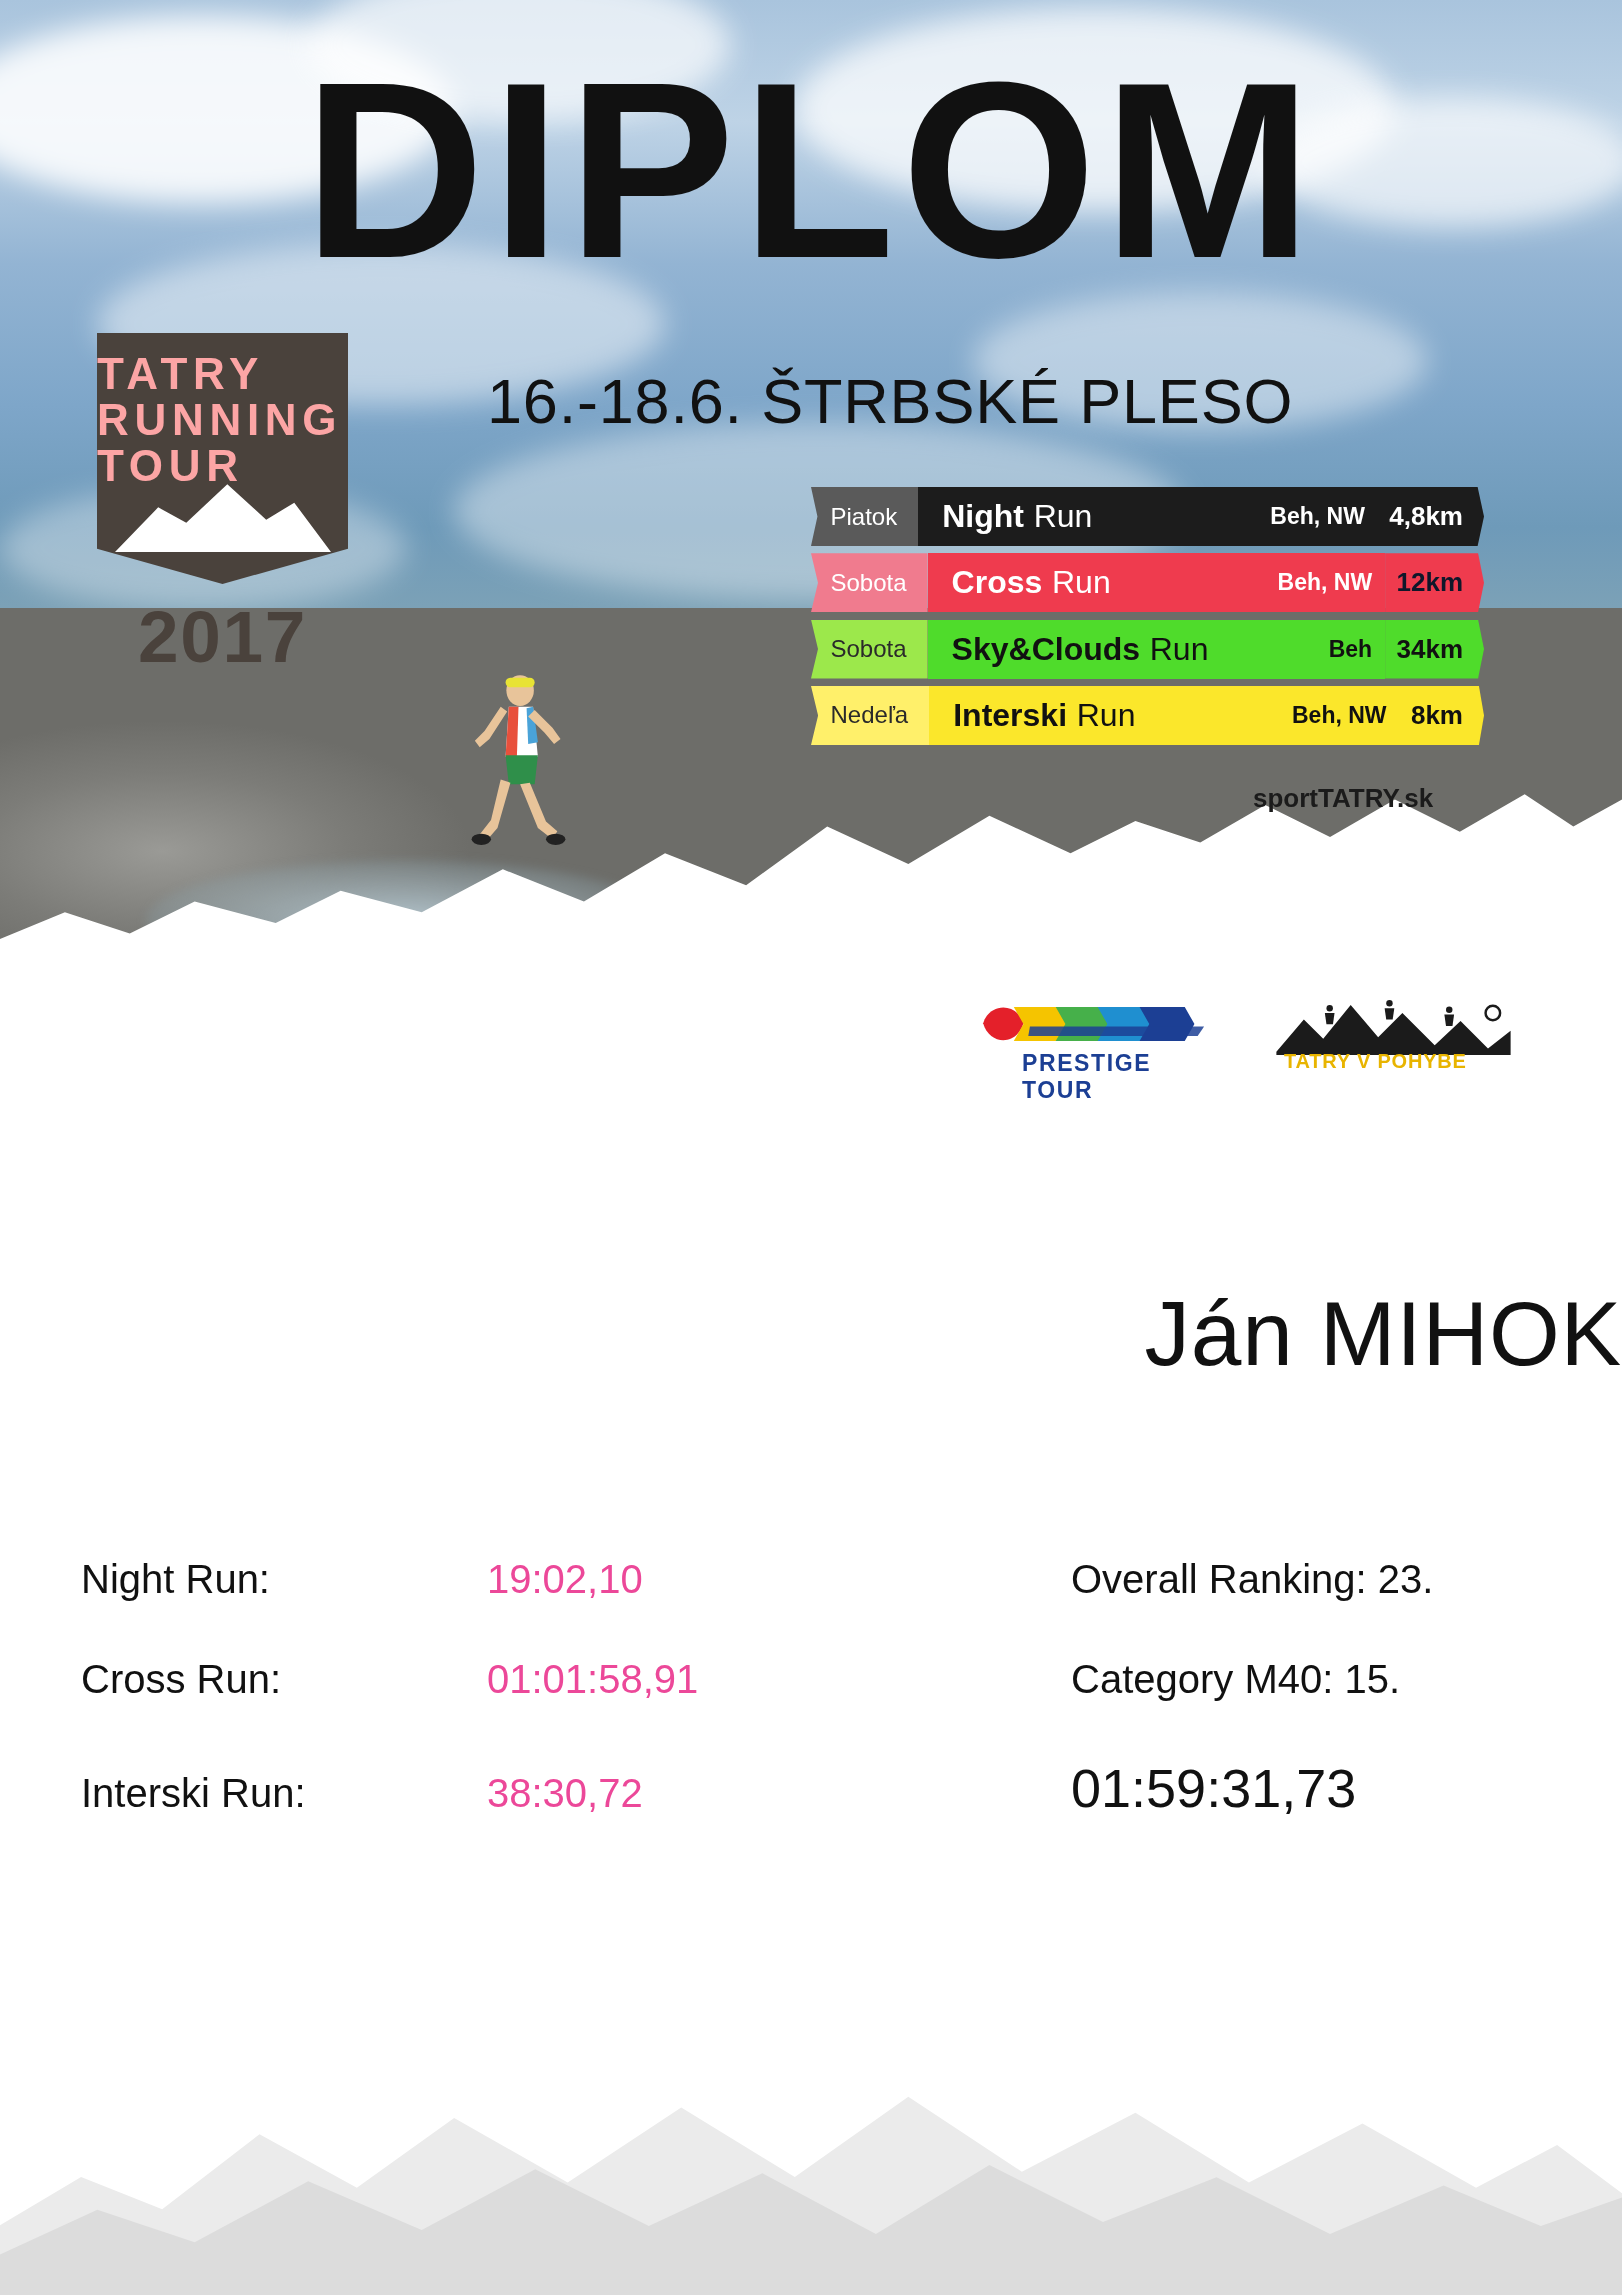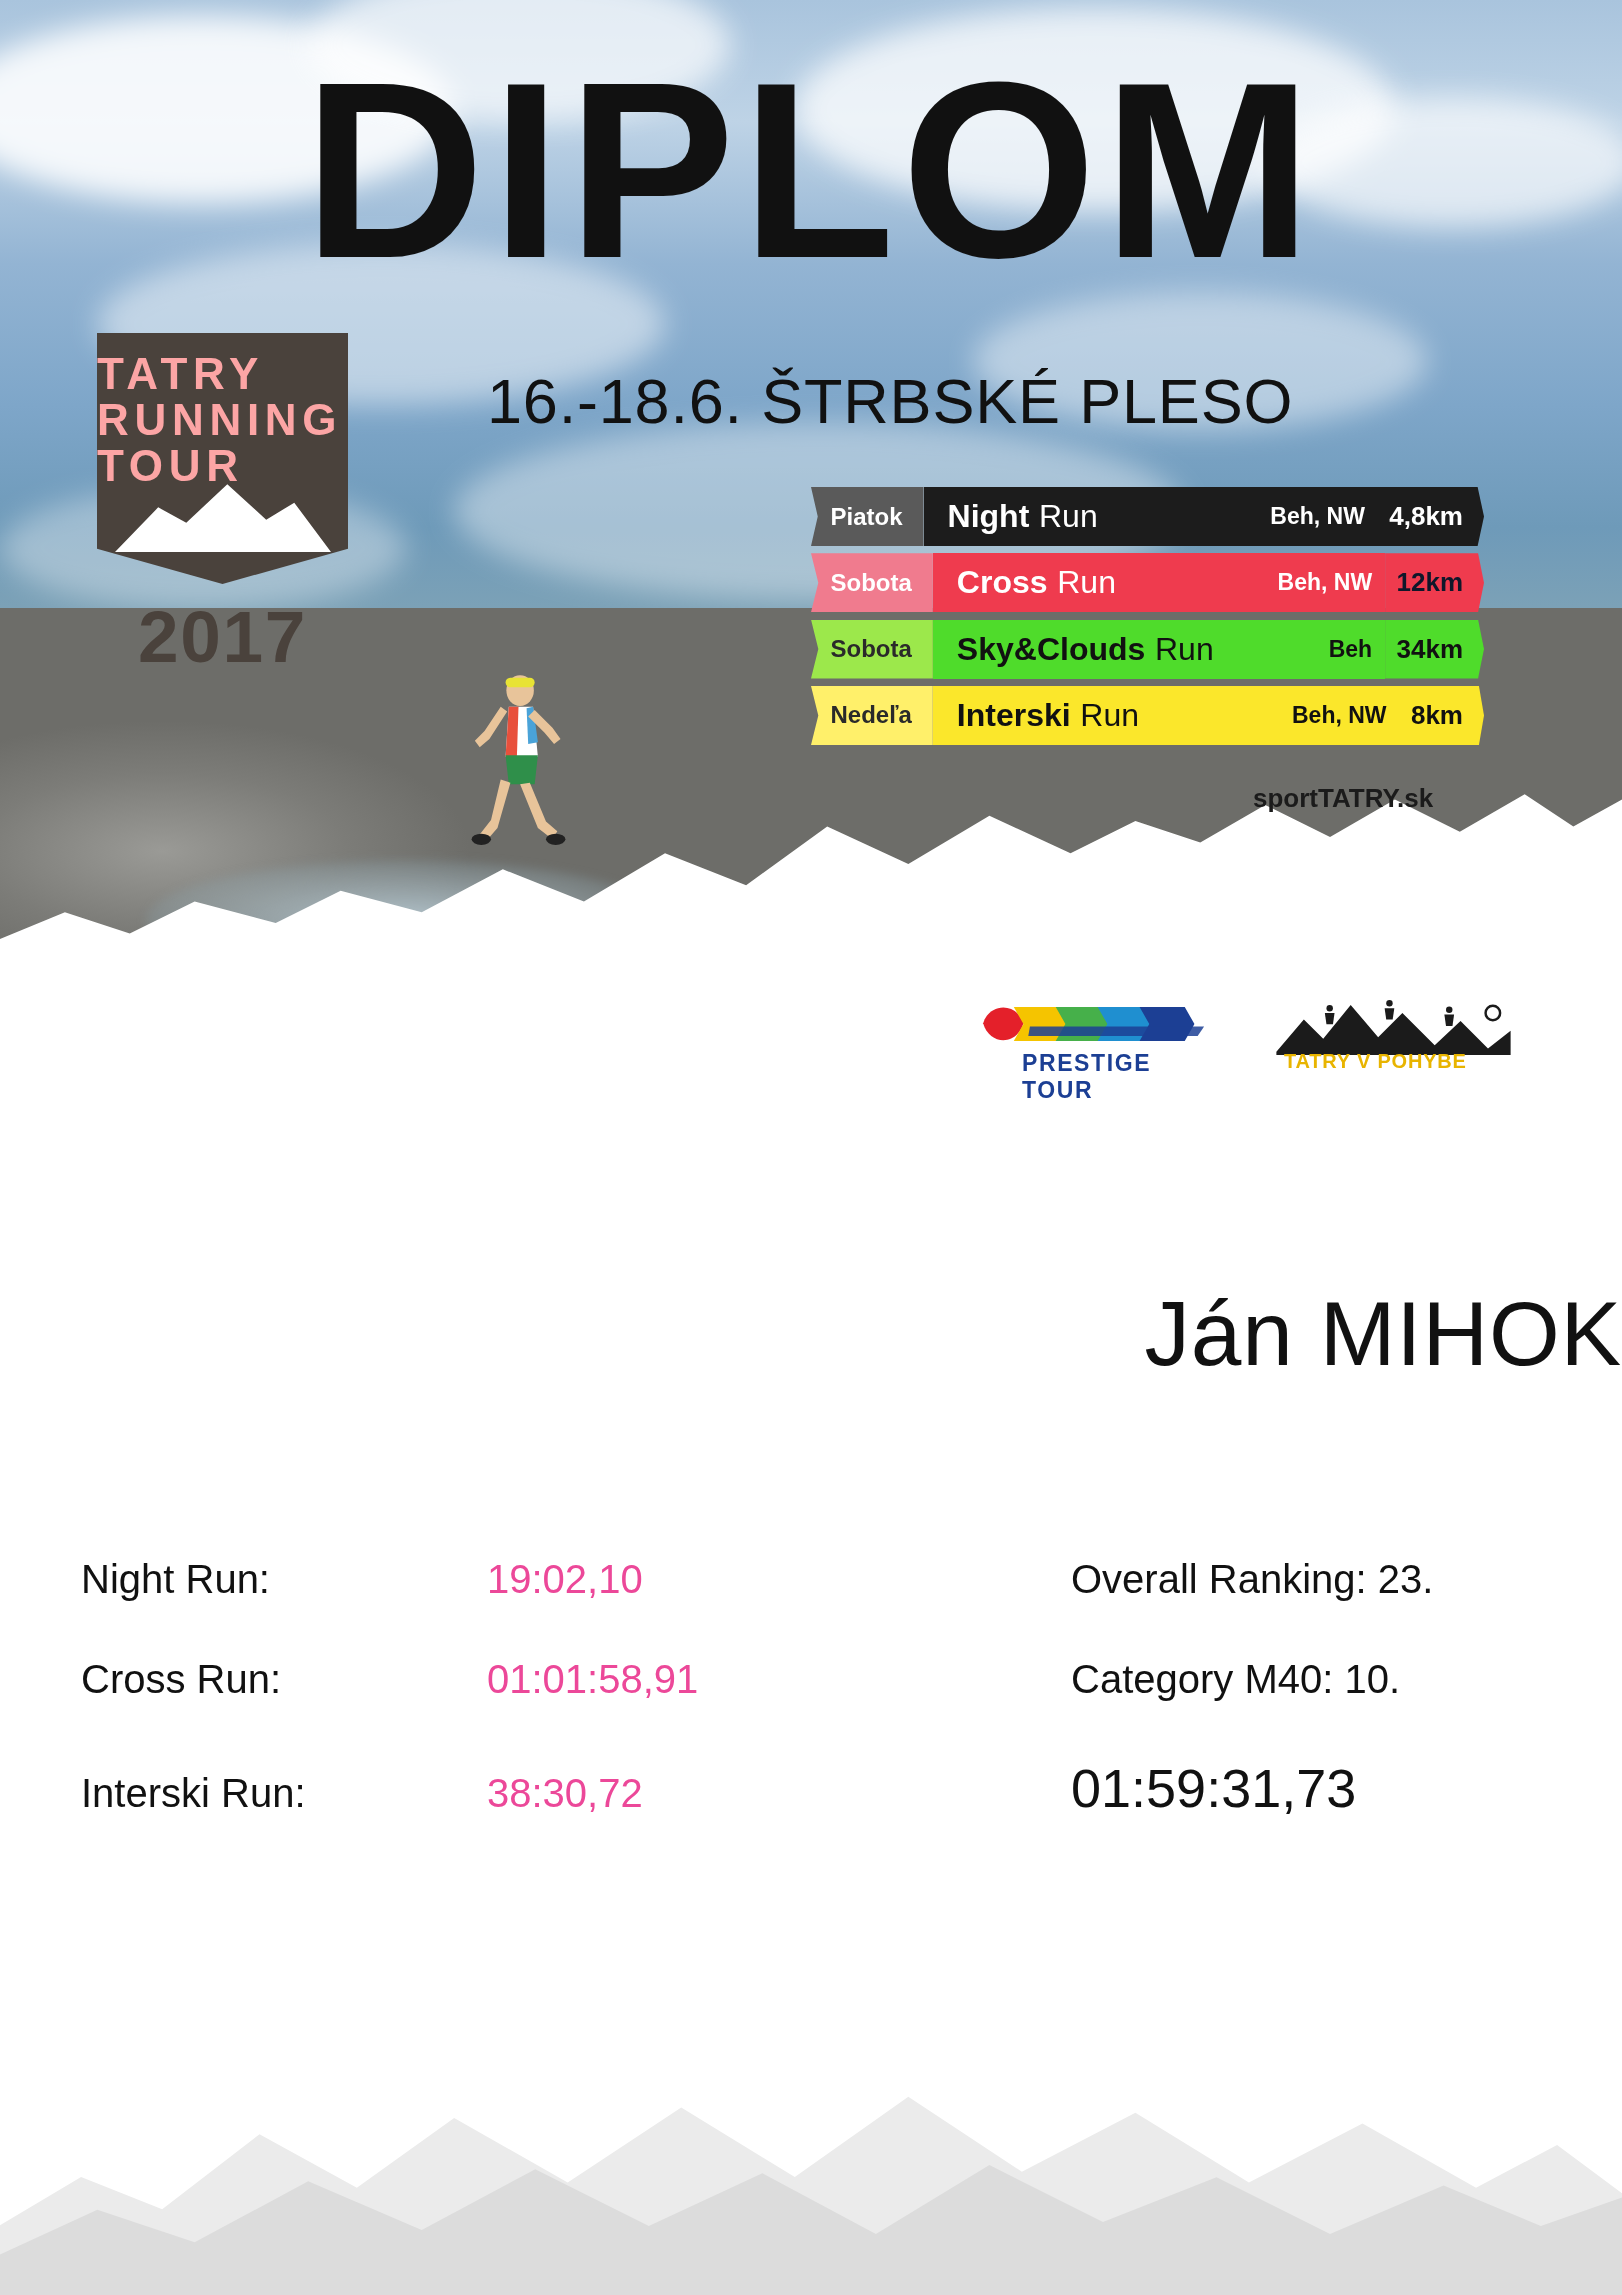--- a/index.html
+++ b/index.html
@@ -182,21 +182,21 @@
   .race-row {
     display: flex;
     align-items: stretch;
     height: 59px;
     margin-bottom: 7.3px;
     position: relative;
   }
   .race-day {
     color: #ffffff;
     font-size: 24px;
-    font-weight: bold;
+    font-weight: normal;
     display: flex;
     align-items: center;
     padding: 0 21px 0 19.5px;
     clip-path: polygon(0% 0%, 100% 0%, 100% 100%, 0% 100%, 6% 50%);
   }
   .race-name {
     flex: 1;
     display: flex;
     align-items: center;
     padding-left: 24px;
@@ -476,21 +476,21 @@
 
   <div class="results">
     <div class="res-row">
       <div class="res-label">Night Run:</div>
       <div class="res-time">19:02,10</div>
       <div class="res-right">Overall Ranking: 23.</div>
     </div>
     <div class="res-row">
       <div class="res-label">Cross Run:</div>
       <div class="res-time">01:01:58,91</div>
-      <div class="res-right">Category M40: 10.</div>
+      <div class="res-right">Category M40: 15.</div>
     </div>
     <div class="res-row">
       <div class="res-label">Interski Run:</div>
       <div class="res-time">38:30,72</div>
       <div class="res-total">01:59:31,73</div>
     </div>
   </div>
 
   <div class="footer-mtns">
     <div class="fm-back"></div>

